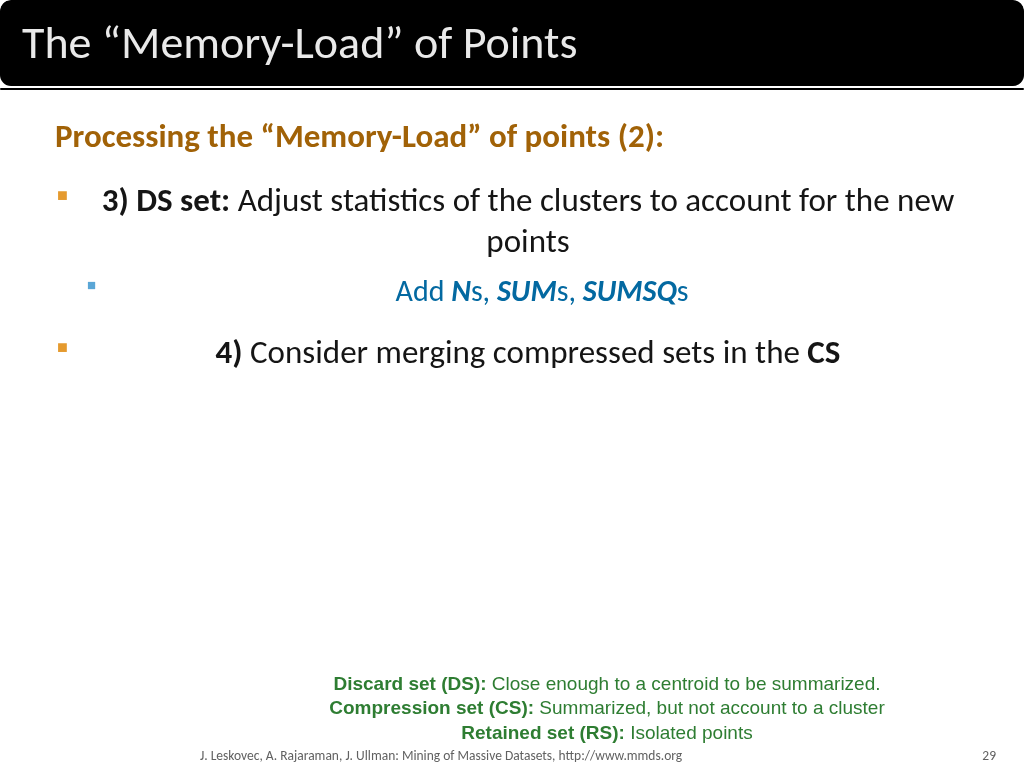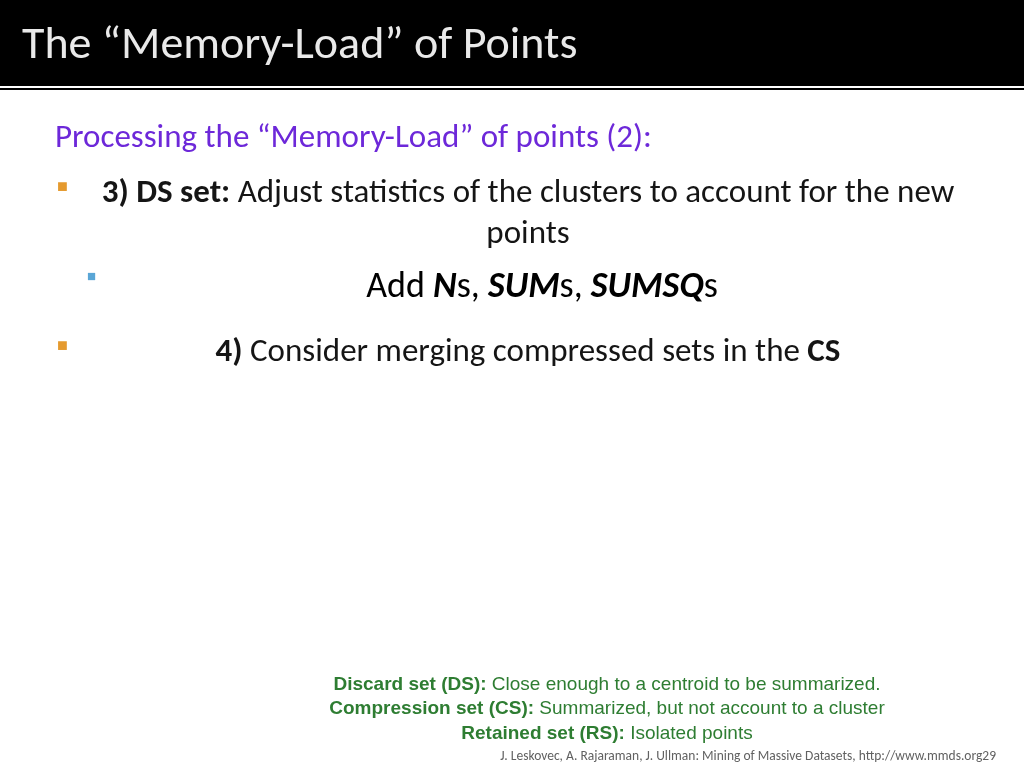--- a/index.html
+++ b/index.html
@@ -1,32 +1,32 @@
 <!DOCTYPE html>
 <html><head>
 <meta charset="utf-8">
 <style>
-  * { margin: 0; padding: 0; box-sizing: border-box; }
+  * { margin: 0; padding: 0; box-sizing: border-box; border-radius: 11px; }
   html, body { width: 1024px; height: 768px; font-family: "Calibri", "Segoe UI", Arial, sans-serif; background: #fff; }
   .slide { width: 1024px; height: 768px; display: flex; flex-direction: column; }
   .title-bar { background: #000; color: #e9e9e9; padding: 14px 22px 16px 22px; font-size: 46px; font-weight: 400; }
   .rule { height: 2px; background: #000; margin-top: 2px; }
   .content { flex: 1; padding: 28px 55px 0 55px; }
-  .subhead { color: #6d28d9; font-weight: 400; font-size: 33px; line-height: 1.15; margin-bottom: 15px; }
+  .subhead { color: #a16207; font-weight: 700; font-size: 33px; line-height: 1.15; margin-bottom: 24px; }
   ul.bullets { list-style: none; }
   ul.bullets > li { position: relative; padding-left: 32px; font-size: 33px; color: #151515; line-height: 1.25; margin-bottom: 22px; text-align: center; }
   ul.bullets > li::before { content: "■"; position: absolute; left: 2px; top: 4px; color: #e59a2e; font-size: 18px; }
   ul.sub { list-style: none; margin-top: 10px; }
-  ul.sub > li { position: relative; padding-left: 28px; font-size: 36px; color: #000000; line-height: 1.25; }
+  ul.sub > li { position: relative; padding-left: 28px; font-size: 30px; color: #0369a1; line-height: 1.25; }
   ul.sub > li::before { content: "■"; position: absolute; left: 0; top: 4px; color: #5aa6d6; font-size: 15px; }
   .b { font-weight: 700; }
   .i { font-style: italic; }
   .legend { padding: 0 0 0 190px; font-family: Arial, sans-serif; font-size: 19px; line-height: 1.28; color: #2e7d32; font-weight: 400; text-align: center; }
   .legend .lbl { font-weight: 700; color: #2e7d32; }
-  .footer { display: flex; justify-content: flex-end; align-items: center; padding: 2px 28px 4px 200px; font-size: 13.5px; color: #616161; font-family: "Calibri", Arial, sans-serif; margin-left: 10px; }
+  .footer { display: flex; justify-content: space-between; align-items: center; padding: 2px 28px 4px 200px; font-size: 13.5px; color: #616161; font-family: "Calibri", Arial, sans-serif; }
 </style>
 </head>
 <body>
 
 <div class="slide">
 
   <div class="title-bar">The “Memory-Load” of Points</div>
   <div class="rule"></div>
 
   <div class="content">

